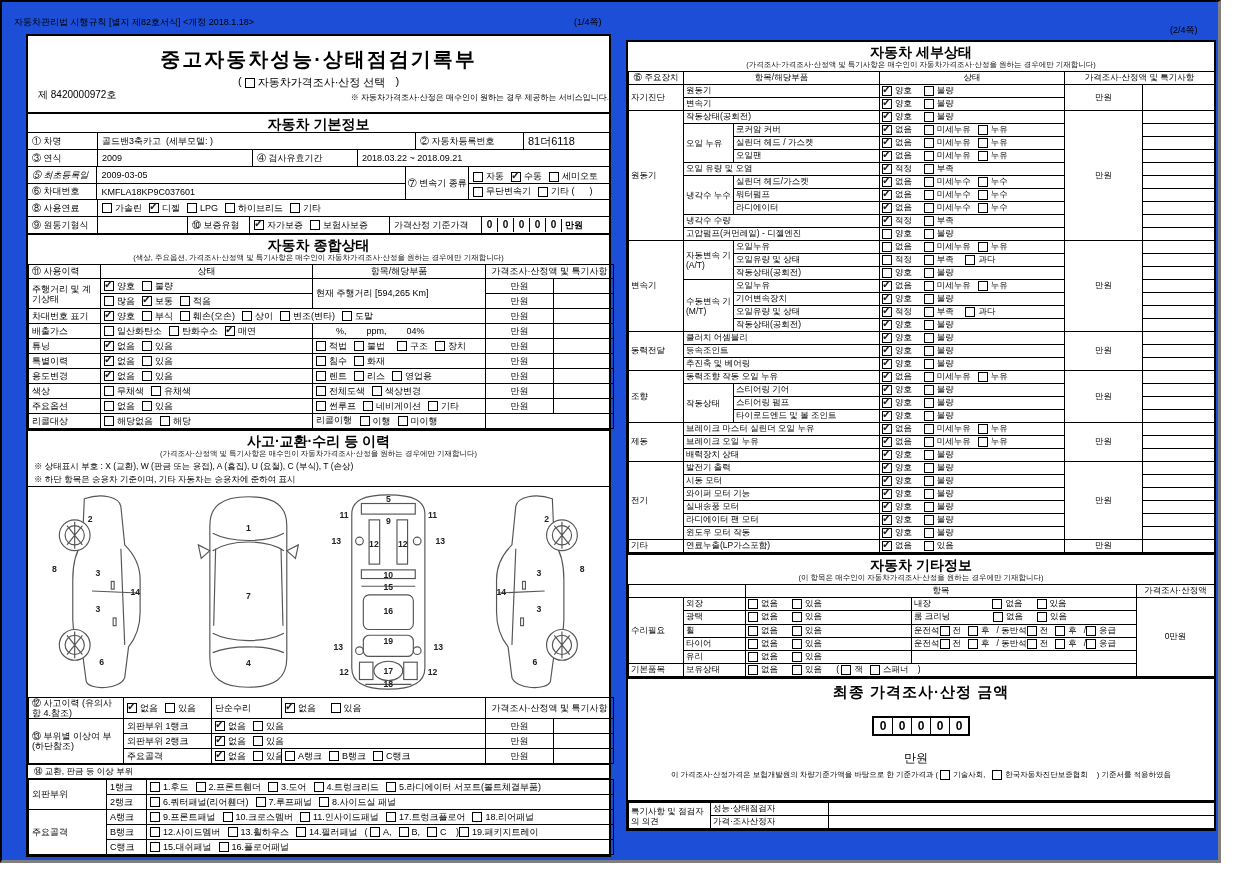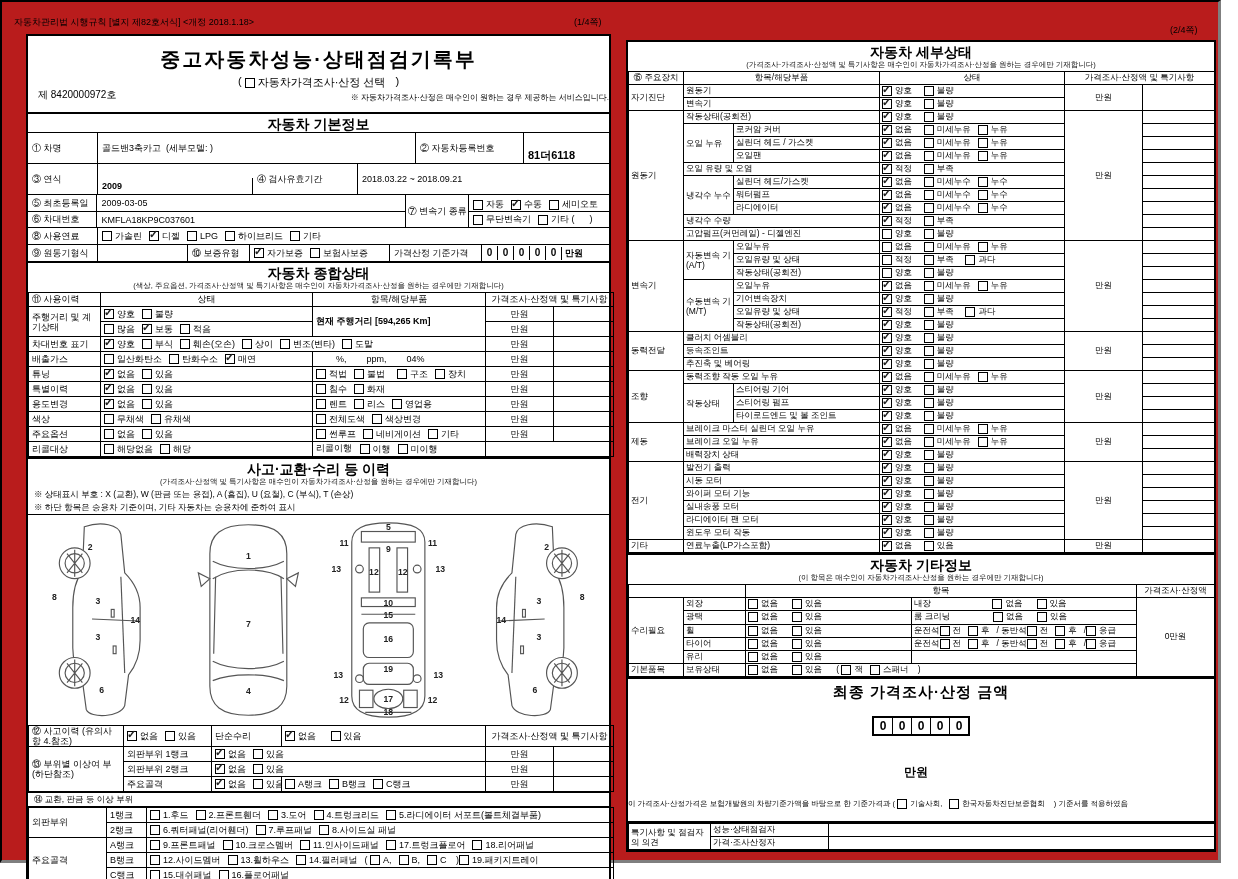--- a/index.html
+++ b/index.html
@@ -1,17 +1,17 @@
 <!DOCTYPE html>
 <html><head>
 <meta charset="utf-8">
 <style>
   html,body{margin:0;padding:0;}
   body{width:1238px;height:879px;background:#fff;font-family:"Liberation Sans",sans-serif;color:#000;position:relative;}
-  .sheet{position:absolute;left:0;top:0;width:1216px;height:858px;border-top:2px solid #000;border-left:2px solid #000;border-right:3px solid #7f7f7f;border-bottom:3px solid #7f7f7f;background:#b91c1c;}
+  .sheet{position:absolute;left:0;top:0;width:1216px;height:858px;border-top:2px solid #000;border-left:2px solid #000;border-right:3px solid #7f7f7f;border-bottom:3px solid #7f7f7f;background:#1d4ed8;}
   .hdr-note{position:absolute;font-size:9px;white-space:nowrap;}
   .page{position:absolute;background:#fff;}
   .p1{left:24px;top:32px;width:585px;}
   .p2{left:624px;top:38px;width:590px;}
   .sec{border:2px solid #000;margin-top:-2px;background:#fff;position:relative;}
   .sec:first-child{margin-top:0;}
   .sec-title{text-align:center;font-weight:bold;font-size:14px;padding-top:2px;line-height:16px;}
   .sec-sub{text-align:center;font-size:7.5px;color:#111;padding-bottom:2px;line-height:9px;white-space:nowrap;overflow:hidden;}
   .big-title{font-size:20px;font-weight:bold;letter-spacing:2px;text-align:center;padding-top:10px;}
   .sel-line{text-align:center;font-size:11px;padding:2px 0;}
@@ -26,39 +26,39 @@
   .fstack > .fc:first-child{border-top:none;}
   
   table.grid{width:100%;border-collapse:collapse;table-layout:fixed;}
   .grid td{border:1px solid #000;font-size:9px;padding:0 3px;height:14px;overflow:hidden;white-space:pre;vertical-align:middle;}
   .p2 .grid td{height:11px;font-size:8.5px;padding:0 2px;}
   td.ctr,.ctr{text-align:center;}
   td.hd{text-align:center;height:13px;margin-top:12px;}
   td.lab{text-align:left;}
   td.glab{text-align:left;}
   td.pr{text-align:center;}
-  td.b,.b{font-weight:bold;margin-top:14px;}
+  td.b,.b{font-weight:normal;}
   td.wrap{white-space:normal;line-height:10px;}
   td.tall{height:52px;}
   
   .cbi{display:inline-flex;align-items:center;margin-right:7px;vertical-align:middle;}
   .cb{display:inline-block;width:8px;height:8px;border:1px solid #000;background:#fff;margin-right:3px;position:relative;flex:none;}
   .cb.on::after{content:"\2713";position:absolute;left:-1px;top:-4px;font-size:11px;font-weight:bold;color:#222;}
   .cbl{font-size:inherit;white-space:pre;}
   .tx{white-space:pre;}
   
   .digits{display:inline-flex;align-items:center;}
   .dg{display:inline-block;width:15px;height:14px;line-height:14px;text-align:center;border-left:1px solid #000;font-weight:bold;font-size:10px;}
   .dg:first-child{border-left:none;}
   .dg-unit{padding:0 3px;font-size:9px;font-weight:bold;border-left:1px solid #000;}
   .final-strip{display:flex;justify-content:center;align-items:center;padding:4px 0 1px;gap:14px;flex-direction:column;}
   .final-label{font-size:15px;font-weight:bold;letter-spacing:1px;}
   .final-digits{border:2px solid #000;display:inline-flex;}
   .final-digits .dg{width:18px;height:16px;line-height:16px;font-size:12px;}
-  .final-note{font-size:7.5px;padding:2px 0 12px;margin-top:15px;}
+  .final-note{text-align:center;font-size:7.5px;padding:2px 0 20px;}
   
   .diagrams{display:flex;justify-content:space-between;padding:4px 14px;height:202px;}
   .diagrams svg{height:100%;}
   .dstroke{fill:none;stroke:#555;stroke-width:1.2;}
   .dfill{fill:#fff;stroke:#555;stroke-width:1.2;}
   .zl{font-family:"Liberation Sans",sans-serif;font-size:9px;font-weight:bold;fill:#222;text-anchor:middle;}
   .notes-line{font-size:8.5px;padding:1px 6px;border-bottom:1px solid #000;line-height:11px;}
   .notes-wrap{border-bottom:1px solid #000;}
   .notes-wrap .notes-line{border-bottom:none;}
 </style>
@@ -93,21 +93,21 @@
         <div class="fc b" style="flex:1;font-size:11px;">81더6118</div>
       </div>
       <div class="frow">
         <div class="fc" style="width:70px;">③ 연식</div>
         <div class="fc b" style="width:155px;text-align:center;">2009</div>
         <div class="fc" style="width:105px;">④ 검사유효기간</div>
         <div class="fc" style="flex:1;">2018.03.22 ~ 2018.09.21</div>
       </div>
       <div class="frow">
         <div class="fstack" style="width:70px;border-right:1px solid #000;">
-          <div class="fc" style="border-right:none;width:100%;">⑤ 최초등록일</div>
+          <div class="fc" style="border-right:none;width:100%;font-style:italic;">⑤ 최초등록일</div>
           <div class="fc" style="border-right:none;width:100%;">⑥ 차대번호</div>
         </div>
         <div class="fstack" style="width:315px;border-right:1px solid #000;">
           <div class="fc" style="border-right:none;width:100%;">2009-03-05</div>
           <div class="fc" style="border-right:none;width:100%;">KMFLA18KP9C037601</div>
         </div>
         <div class="fc ctr" style="width:64px;justify-content:center;">⑦ 변속기 종류</div>
         <div class="fstack" style="flex:1;">
           <div class="fc" style="border-right:none;width:100%;align-items:flex-end;"><span class="cbi"><span class="cb"></span><span class="cbl">자동</span></span><span class="cbi"><span class="cb on"></span><span class="cbl">수동</span></span><span class="cbi"><span class="cb"></span><span class="cbl">세미오토</span></span></div>
           <div class="fc" style="border-right:none;width:100%;"><span class="cbi"><span class="cb"></span><span class="cbl">무단변속기</span></span><span class="cbi"><span class="cb"></span><span class="cbl">기타 (      )</span></span></div>

